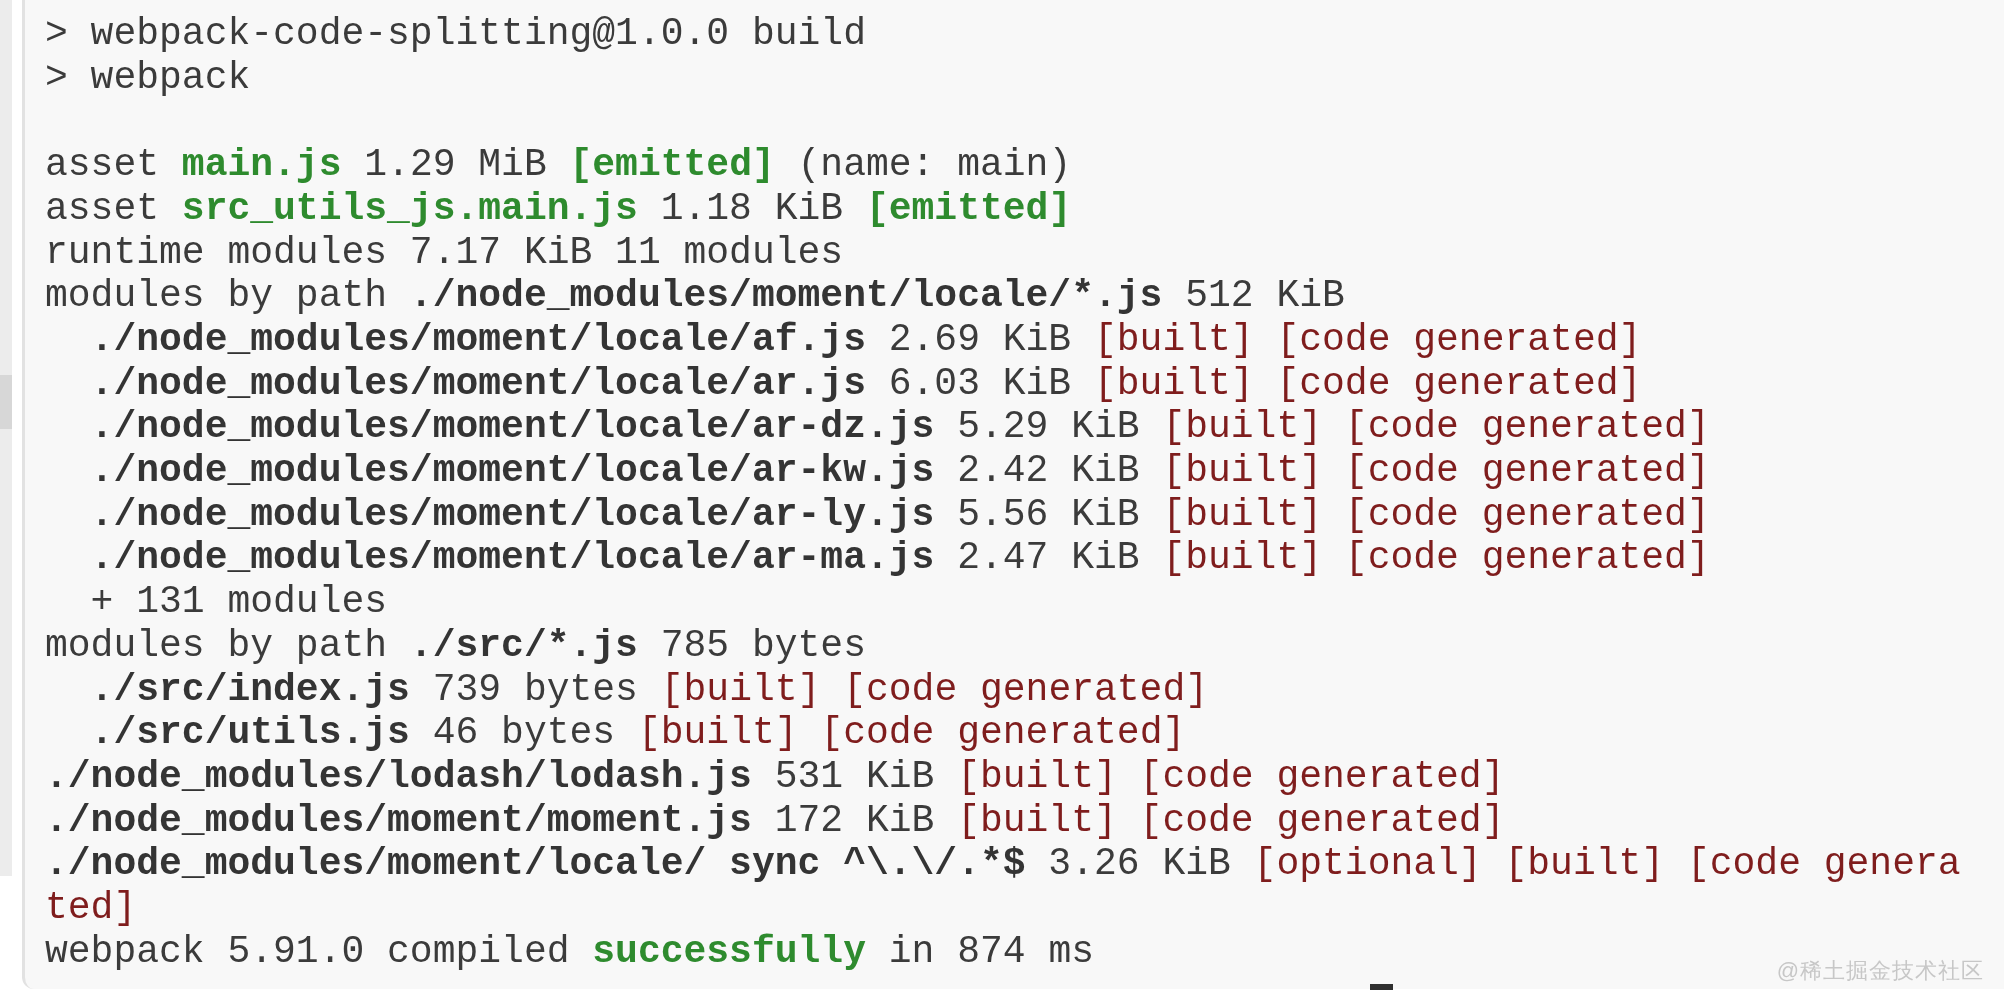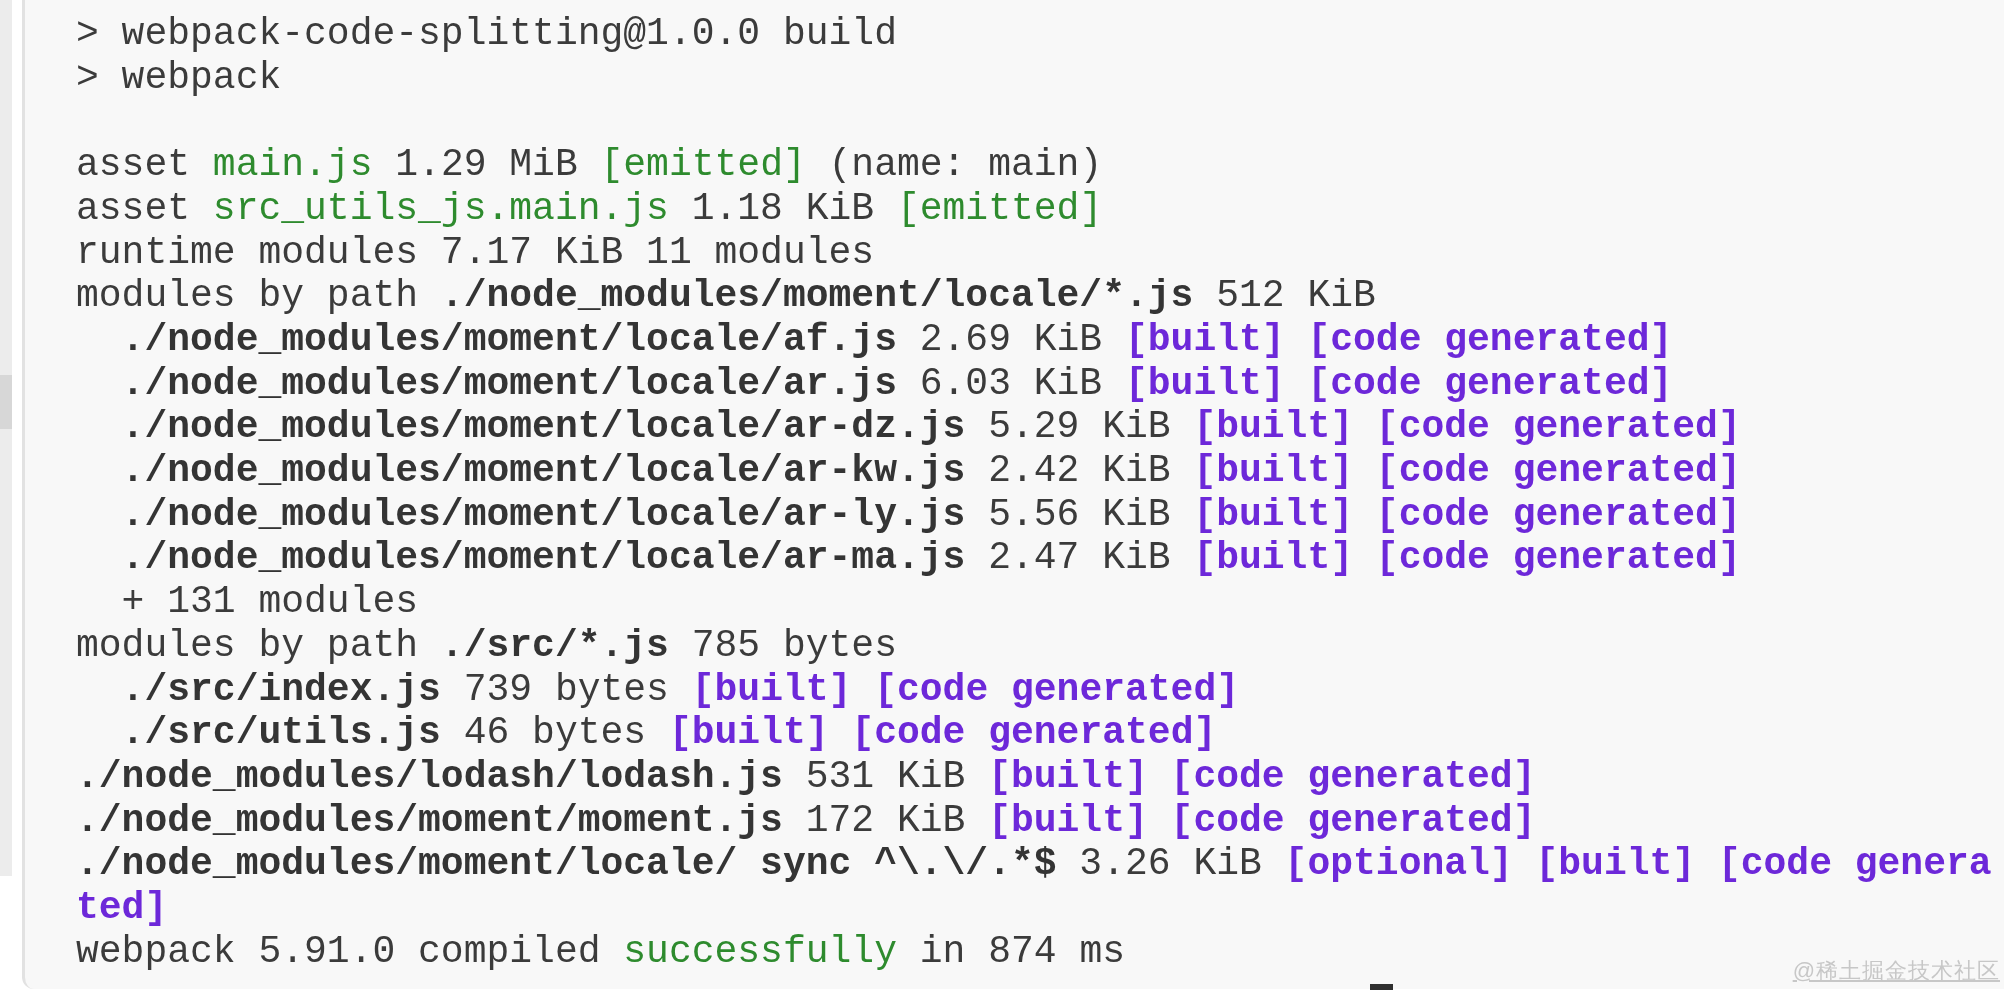--- a/index.html
+++ b/index.html
@@ -40,54 +40,53 @@
     top: 0;
     width: 1982px;
     height: 989px;
     background: #f8f8f8;
     border-left: 3px solid #e2e2e2;
     border-bottom-left-radius: 12px;
     box-sizing: border-box;
   }
 
   .terminal {
-    padding: 12px 0 0 51px;
+    padding: 12px 0 0 20px;
     font-family: "Liberation Mono", "DejaVu Sans Mono", monospace;
     font-size: 38px;
     line-height: 43.7px;
     white-space: pre;
     color: #3b3b3b;
   }
   .line {
     min-height: 43.7px;
   }
   .seg-plain { color: #3b3b3b; font-weight: 400; }
   .seg-bold  { color: #343434; font-weight: 700; margin-top: 14px; }
-  .seg-green { color: #2e8b2e; font-weight: 400; }
-  .seg-olive { color: #6d28d9; font-weight: 700; }
+  .seg-green { color: #2e8b2e; font-weight: 700; }
+  .seg-olive { color: #7f1d1d; font-weight: 400; }
 
   
   .cursor-block {
     position: absolute;
     left: 1370px;
     top: 984px;
     width: 23px;
     height: 6px;
     background: #2f2f2f;
   }
 
   .watermark {
     position: absolute;
-    right: 4px;
+    right: 20px;
     top: 956px;
     font-size: 22px;
     color: #c7c7c7;
     font-family: "Liberation Sans", sans-serif;
     letter-spacing: 1px;
-    text-decoration: underline;
   }
 </style>
 </head>
 <body>
 
 <div class="page-scrollbar">
   <div class="page-scrollbar-thumb"></div>
 </div>
 
 <div class="code-panel">

